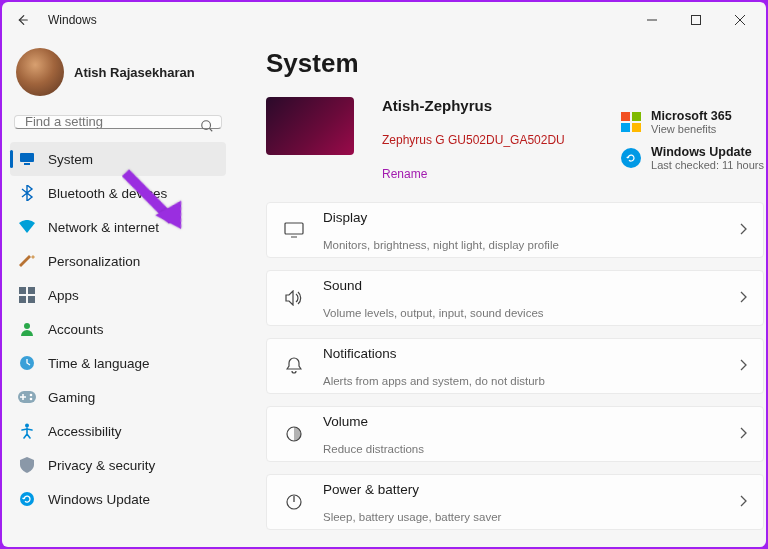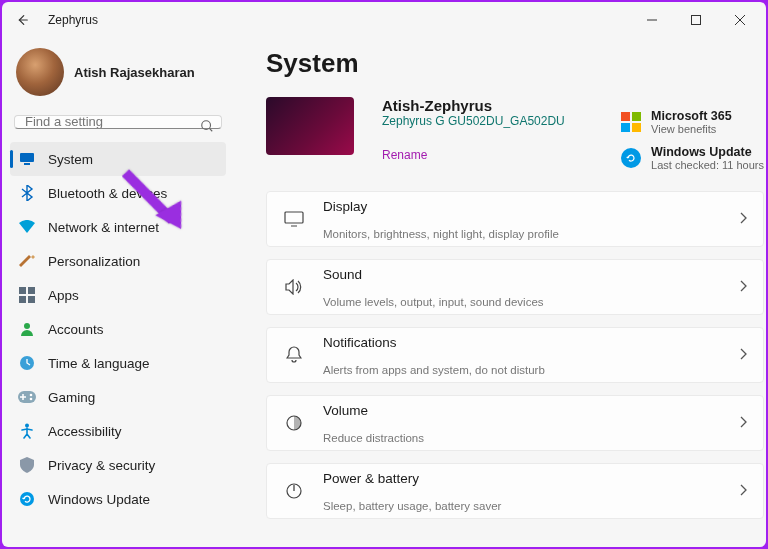--- a/index.html
+++ b/index.html
@@ -22,21 +22,21 @@
   .nav-item { display: flex; align-items: center; height: 34px; padding: 0 8px; border-radius: 4px; cursor: pointer; font-size: 13.5px; color: #222; position: relative; }
   .nav-item.active { background: #eaeaea; }
   .nav-item.active::before { content: ""; position: absolute; left: 0; top: 8px; bottom: 8px; width: 3px; background: #0067c0; border-radius: 2px; }
   .nav-icon { width: 18px; height: 18px; margin-right: 12px; display: flex; align-items: center; justify-content: center; flex-shrink: 0; }
   .main { flex: 1; padding: 10px 0 0 32px; overflow: hidden; }
   .main h1 { font-size: 26px; font-weight: 600; margin-bottom: 18px; color: #1a1a1a; }
   .hero { display: flex; align-items: flex-start; gap: 28px; margin-bottom: 20px; }
   .hero-img { width: 88px; height: 58px; border-radius: 4px; background: linear-gradient(135deg, #2a0a2a 0%, #6a0a3a 60%, #9a0a4a 100%); flex-shrink: 0; }
   .hero-info { flex: 1; }
   .hero-name { font-size: 15px; font-weight: 600; color: #1a1a1a; }
-  .hero-model { font-size: 12px; color: #0f766e; margin-top: 0; }
+  .hero-model { font-size: 12px; color: #b91c1c; margin-top: 19px; }
   .hero-rename { font-size: 12px; color: #a21caf; cursor: pointer; margin-top: 20px; display: inline-block; text-align: center; }
   .hero-right { display: flex; flex-direction: column; gap: 10px; margin-right: 2px; margin-top: 12px; }
   .hero-right-item { display: flex; align-items: center; gap: 10px; cursor: pointer; }
   .hr-icon { width: 20px; height: 20px; flex-shrink: 0; }
   .hr-title { font-size: 12.5px; font-weight: 600; color: #1a1a1a; }
   .hr-sub { font-size: 11px; color: #666; }
   .ms365 { display: grid; grid-template-columns: 9px 9px; grid-template-rows: 9px 9px; gap: 2px; }
   .ms365 span:nth-child(1){background:#f25022}.ms365 span:nth-child(2){background:#7fba00}.ms365 span:nth-child(3){background:#00a4ef}.ms365 span:nth-child(4){background:#ffb900}
   .wu-icon { width: 20px; height: 20px; border-radius: 50%; background: #0099e5; display: flex; align-items: center; justify-content: center; }
   .cards { display: flex; flex-direction: column; gap: 12px; padding-right: 2px; }
@@ -52,21 +52,21 @@
 <body>
 
 <div class="window">
   <div class="titlebar">
     <div class="back-btn">
       <svg width="14" height="14" viewBox="0 0 16 16">
           <path d="M10 3 5 8l5 5" stroke="#333" stroke-width="1.4" fill="none" stroke-linecap="round"></path>
           <path d="M5 8h9" stroke="#333" stroke-width="1.4" stroke-linecap="round"></path>
         </svg>
     </div>
-    <span class="titlebar-title">Zephyrus</span>
+    <span class="titlebar-title">Windows</span>
     <div class="win-controls">
       <div class="win-btn">
           <svg width="10" height="10">
             <path d="M0 5h10" stroke="#333"></path>
           </svg>
         </div>
       <div class="win-btn">
           <svg width="10" height="10">
             <rect x="0.5" y="0.5" width="9" height="9" stroke="#333" fill="none"></rect>
           </svg>

